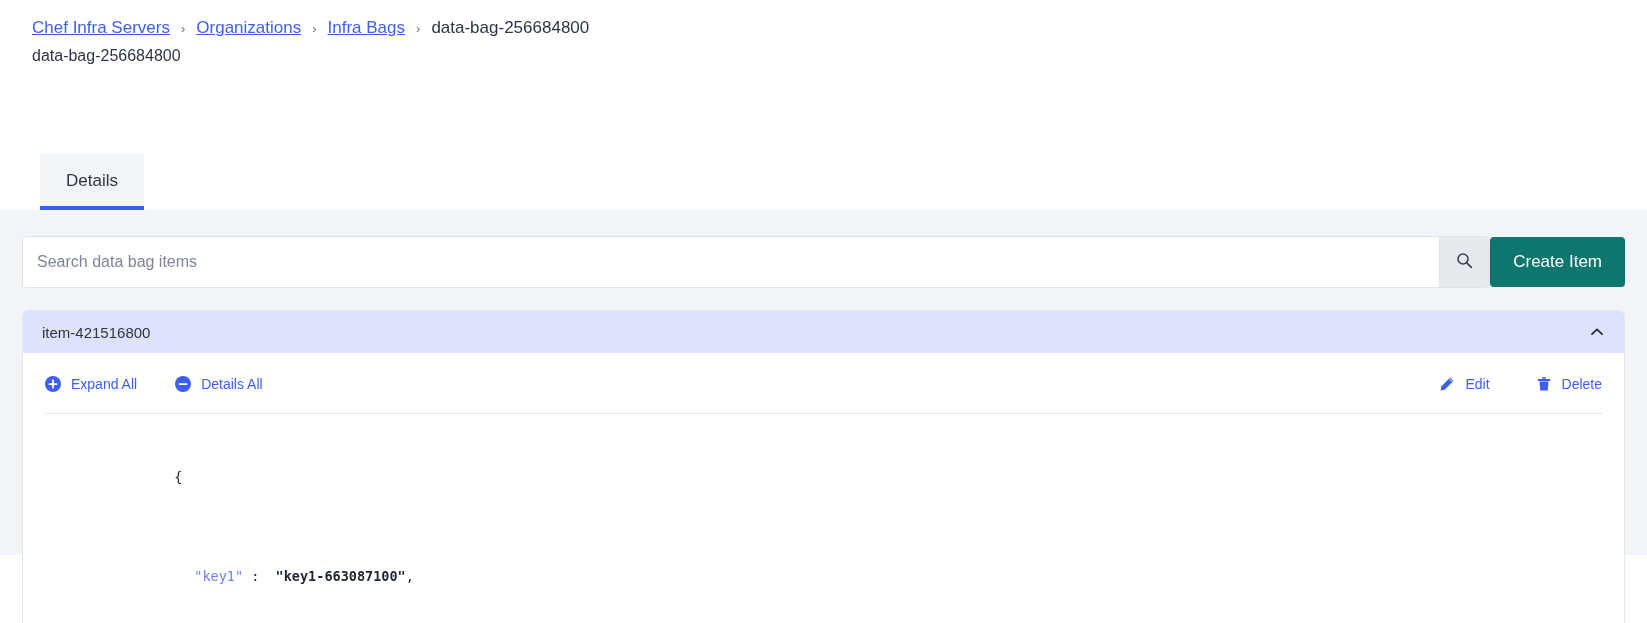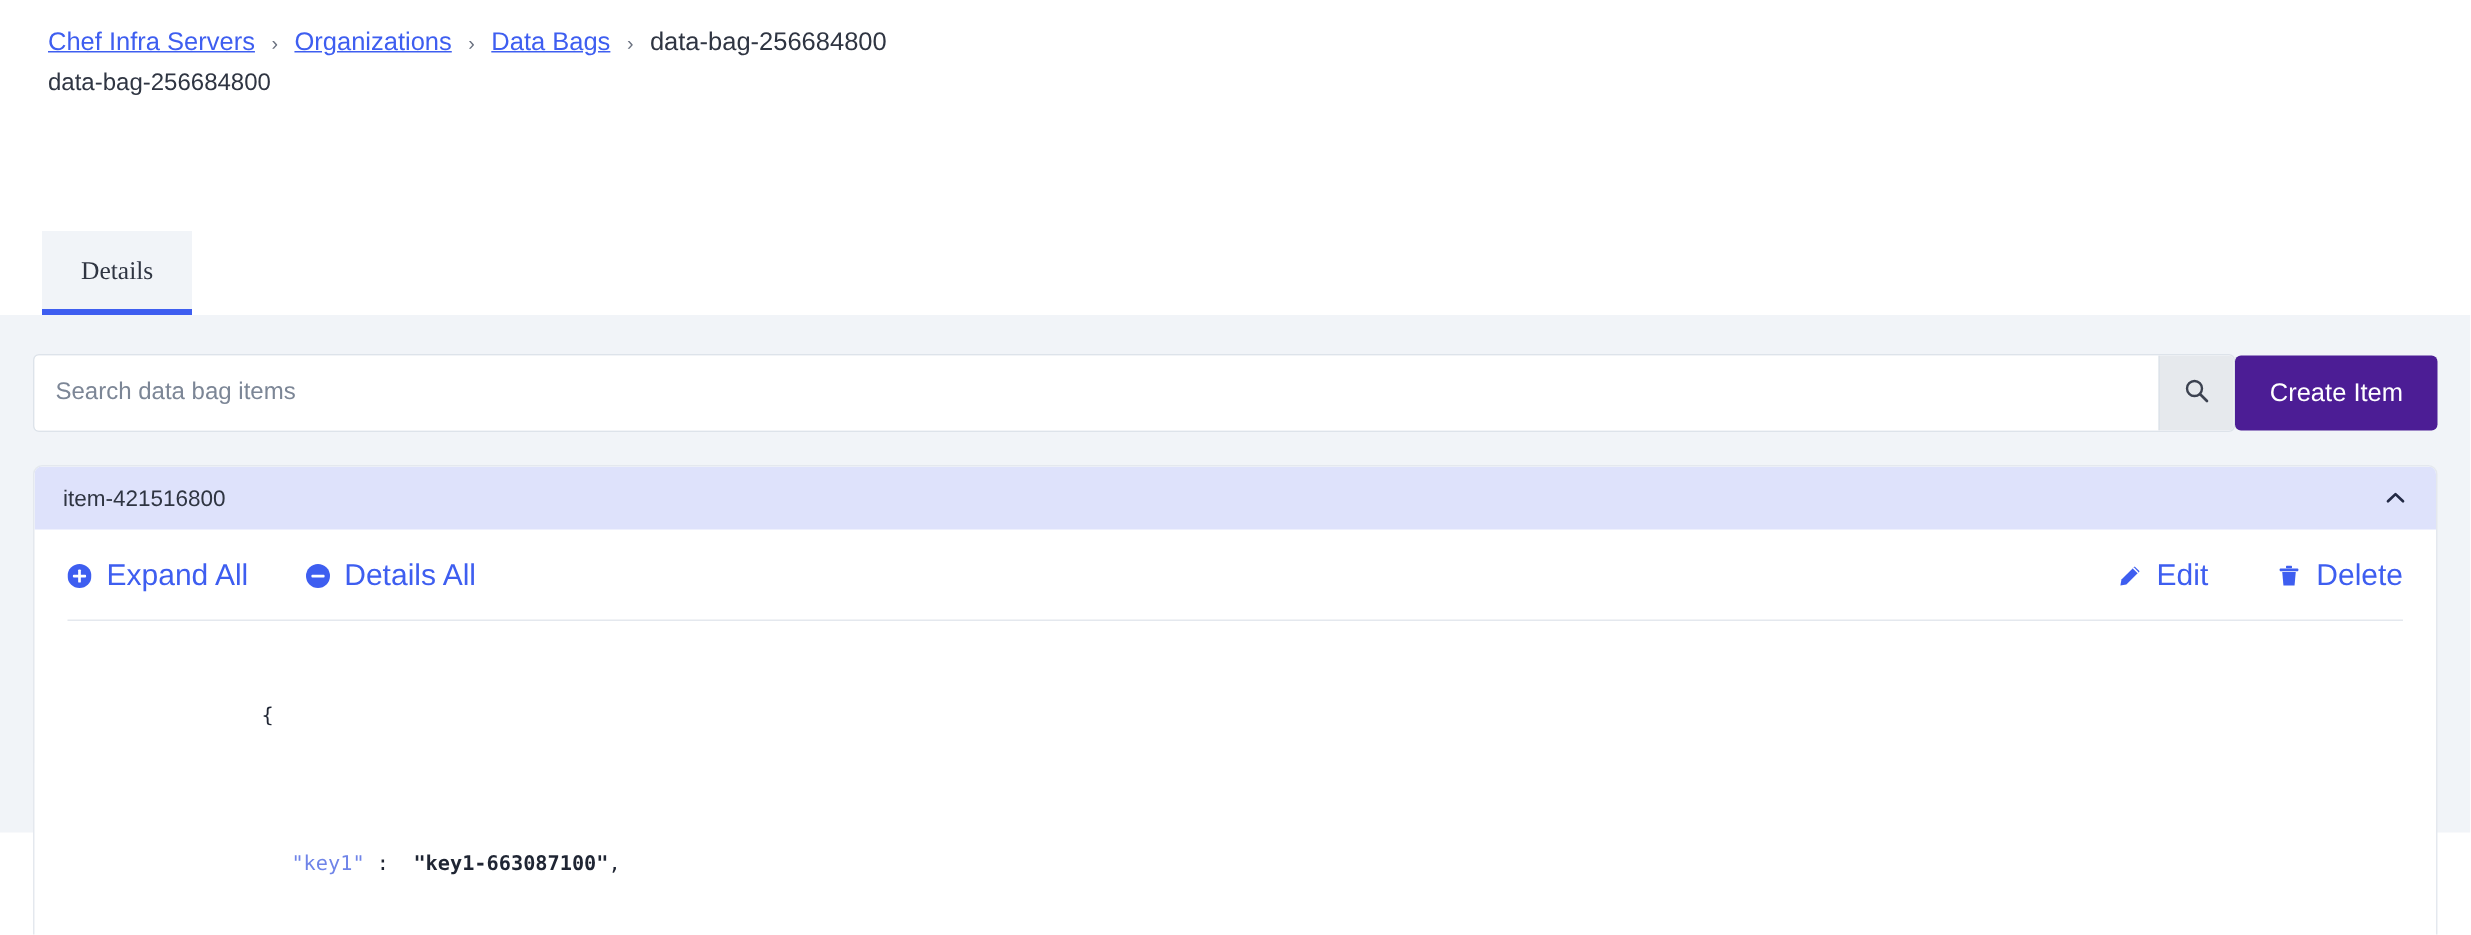--- a/index.html
+++ b/index.html
@@ -65,25 +65,24 @@
   .name-value {
     font-size: 16px;
     color: #2f3542;
     margin-top: 6px;
     line-height: 21px;
   }
 
   
   .tabs {
     position: absolute;
-    left: 28px;
+    left: 40px;
     bottom: 0;
     display: flex;
     align-items: flex-end;
-    font-family: Liberation Serif, serif;
   }
   .tab {
     background: #f1f4f8;
     padding: 16px 26px 14px 26px;
     font-size: 17px;
     color: #2f3542;
     border-bottom: 4px solid #3e5ef0;
     line-height: 22px;
     cursor: pointer;
   }
@@ -128,21 +127,21 @@
     width: 50px;
     background: #e6e9ed;
     border: none;
     border-left: 1px solid #dde3ea;
     display: flex;
     align-items: center;
     justify-content: center;
     cursor: pointer;
   }
   .create-btn {
-    background: #4c1d95;
+    background: #0f766e;
     color: #ffffff;
     border: none;
     border-radius: 4px;
     height: 50px;
     padding: 0 23px;
     font-family: "Liberation Sans", sans-serif;
     font-size: 17px;
     cursor: pointer;
     white-space: nowrap;
   }
@@ -178,21 +177,21 @@
     display: flex;
     align-items: center;
     padding: 12px 22px 0 22px;
     height: 38px;
     box-sizing: content-box;
   }
   .tool-link {
     display: flex;
     align-items: center;
     color: #3e5ef0;
-    font-size: 20px;
+    font-size: 14px;
     cursor: pointer;
     margin-right: 38px;
     line-height: 20px;
   }
   .tool-link .ic {
     margin-right: 10px;
     display: flex;
     align-items: center;
   }
   .toolbar-right {
@@ -232,21 +231,21 @@
 
 <div class="page">
 
   <div class="top-area">
 
     <div class="breadcrumb">
       <a>Chef Infra Servers</a>
       <span class="sep">›</span>
       <a>Organizations</a>
       <span class="sep">›</span>
-      <a>Data Bags</a>
+      <a>Infra Bags</a>
       <span class="sep">›</span>
       <span class="crumb-current">data-bag-256684800</span>
     </div>
 
     <div class="name-value">data-bag-256684800</div>
 
     <div class="tabs">
       <div class="tab">Details</div>
     </div>
   </div>

